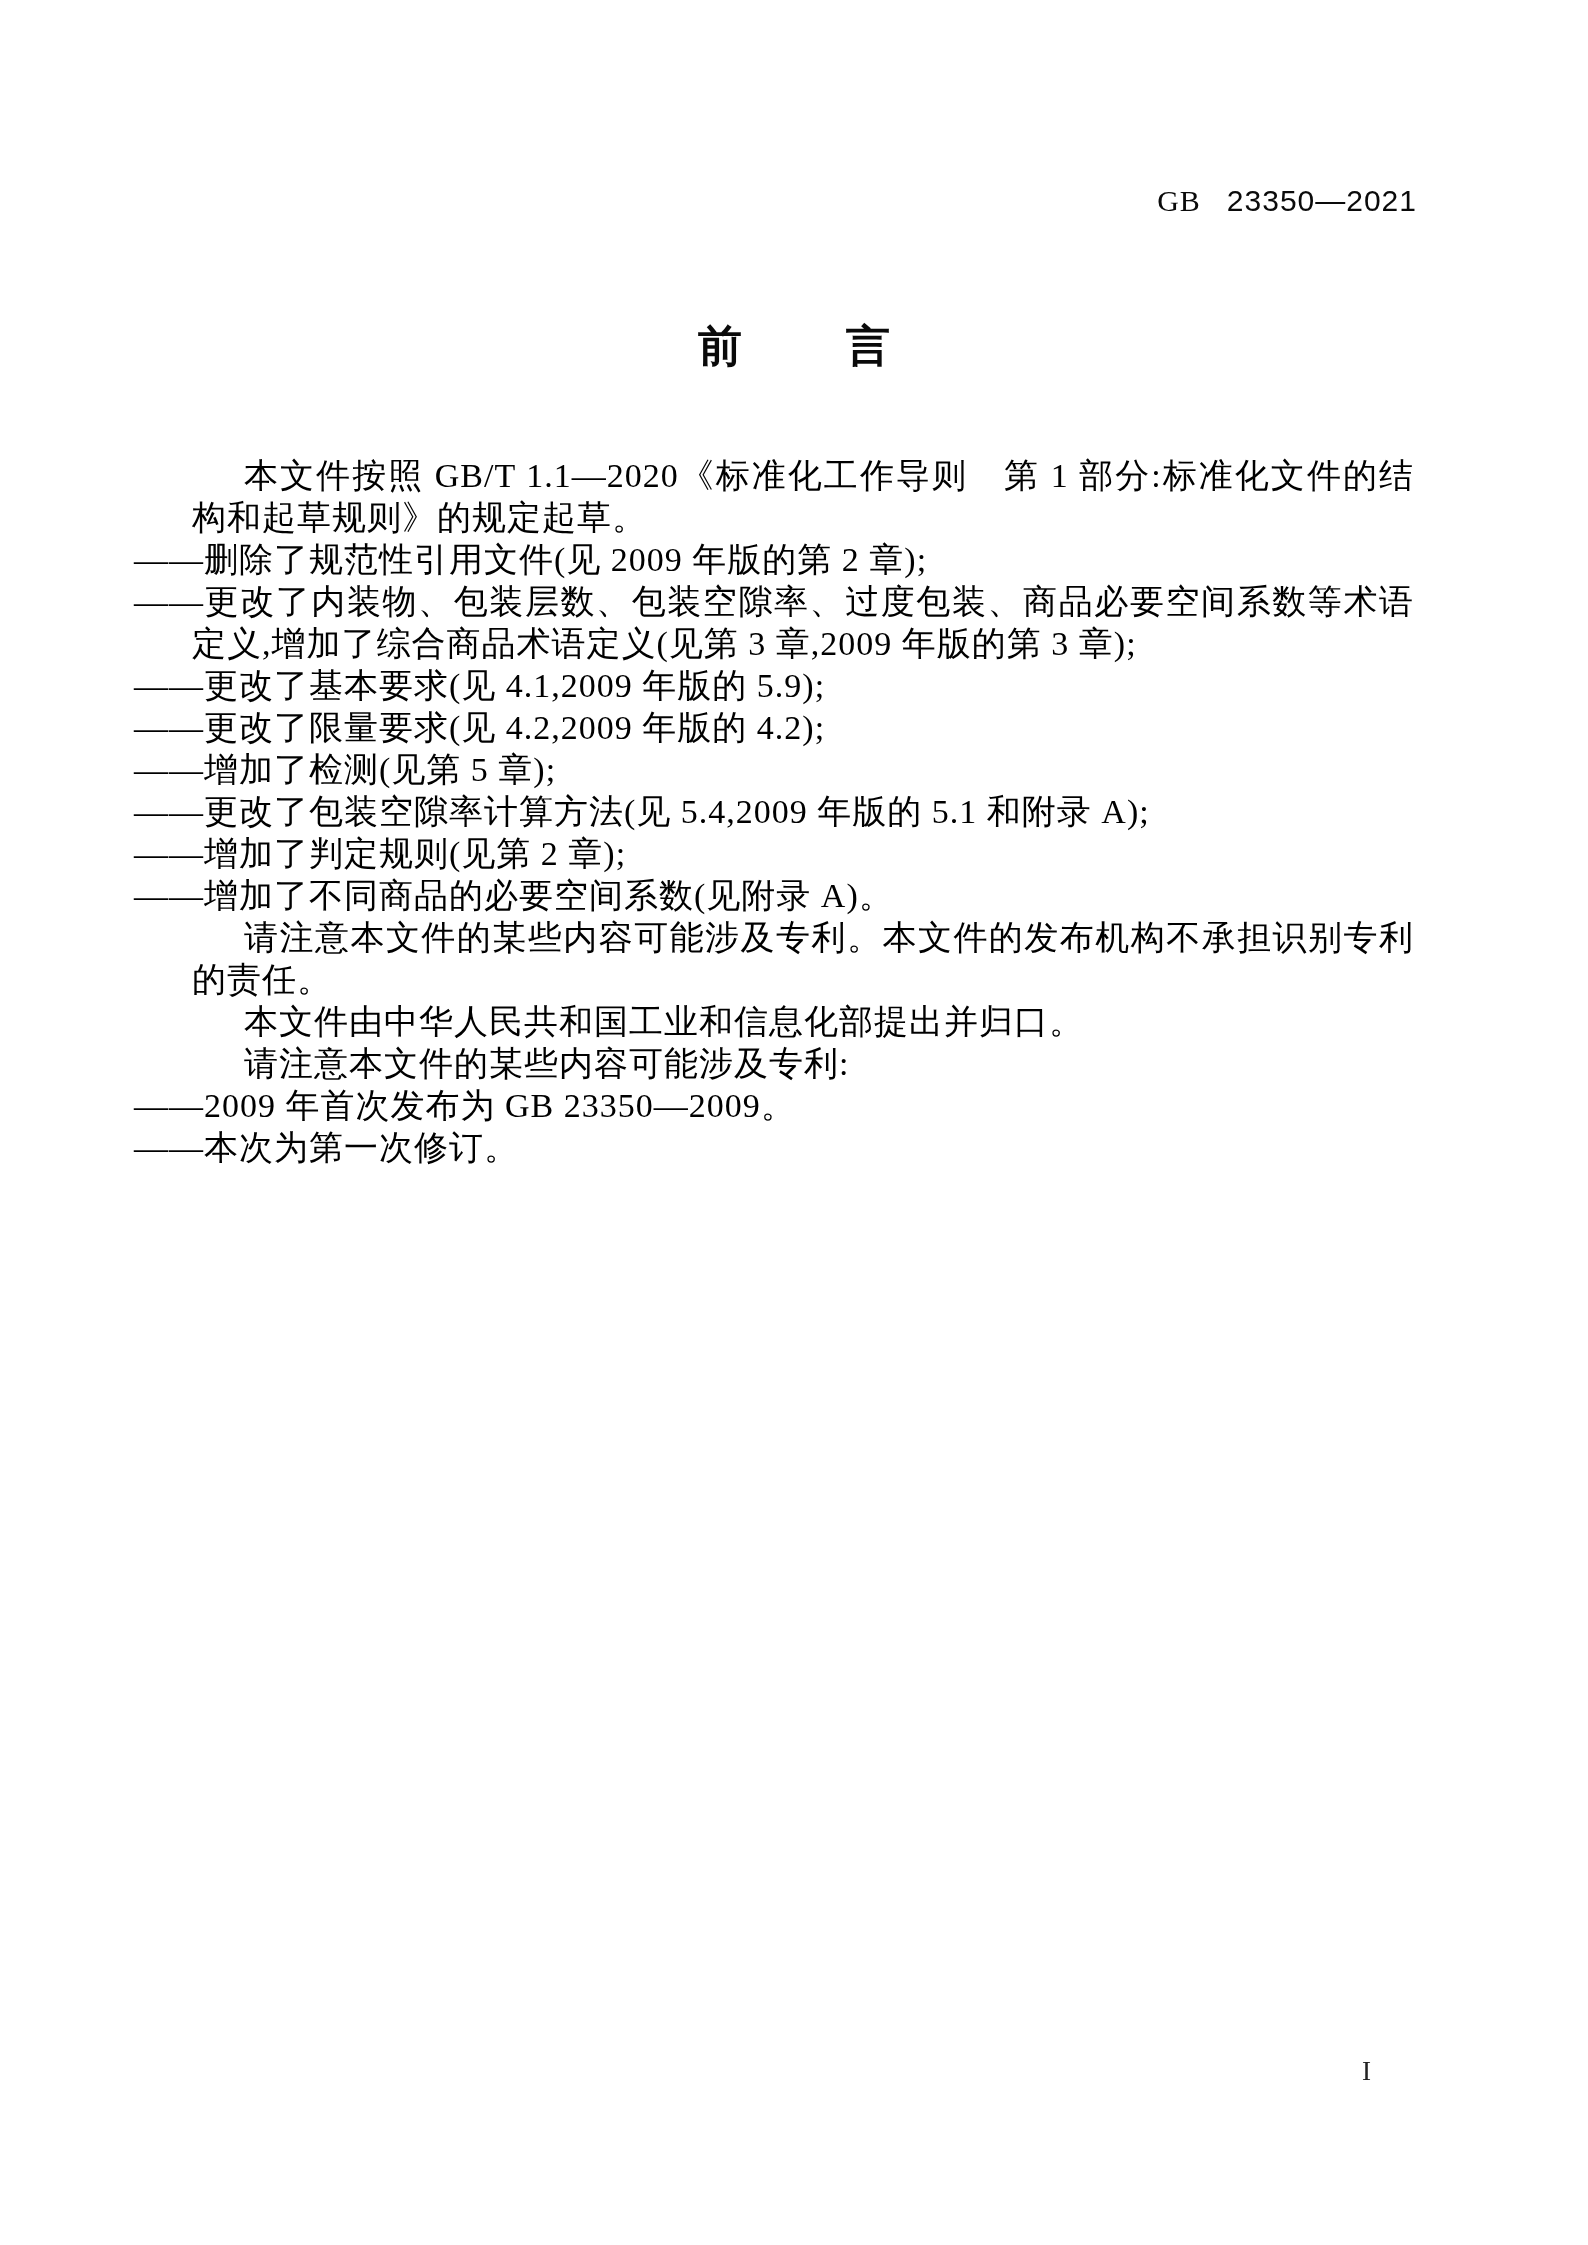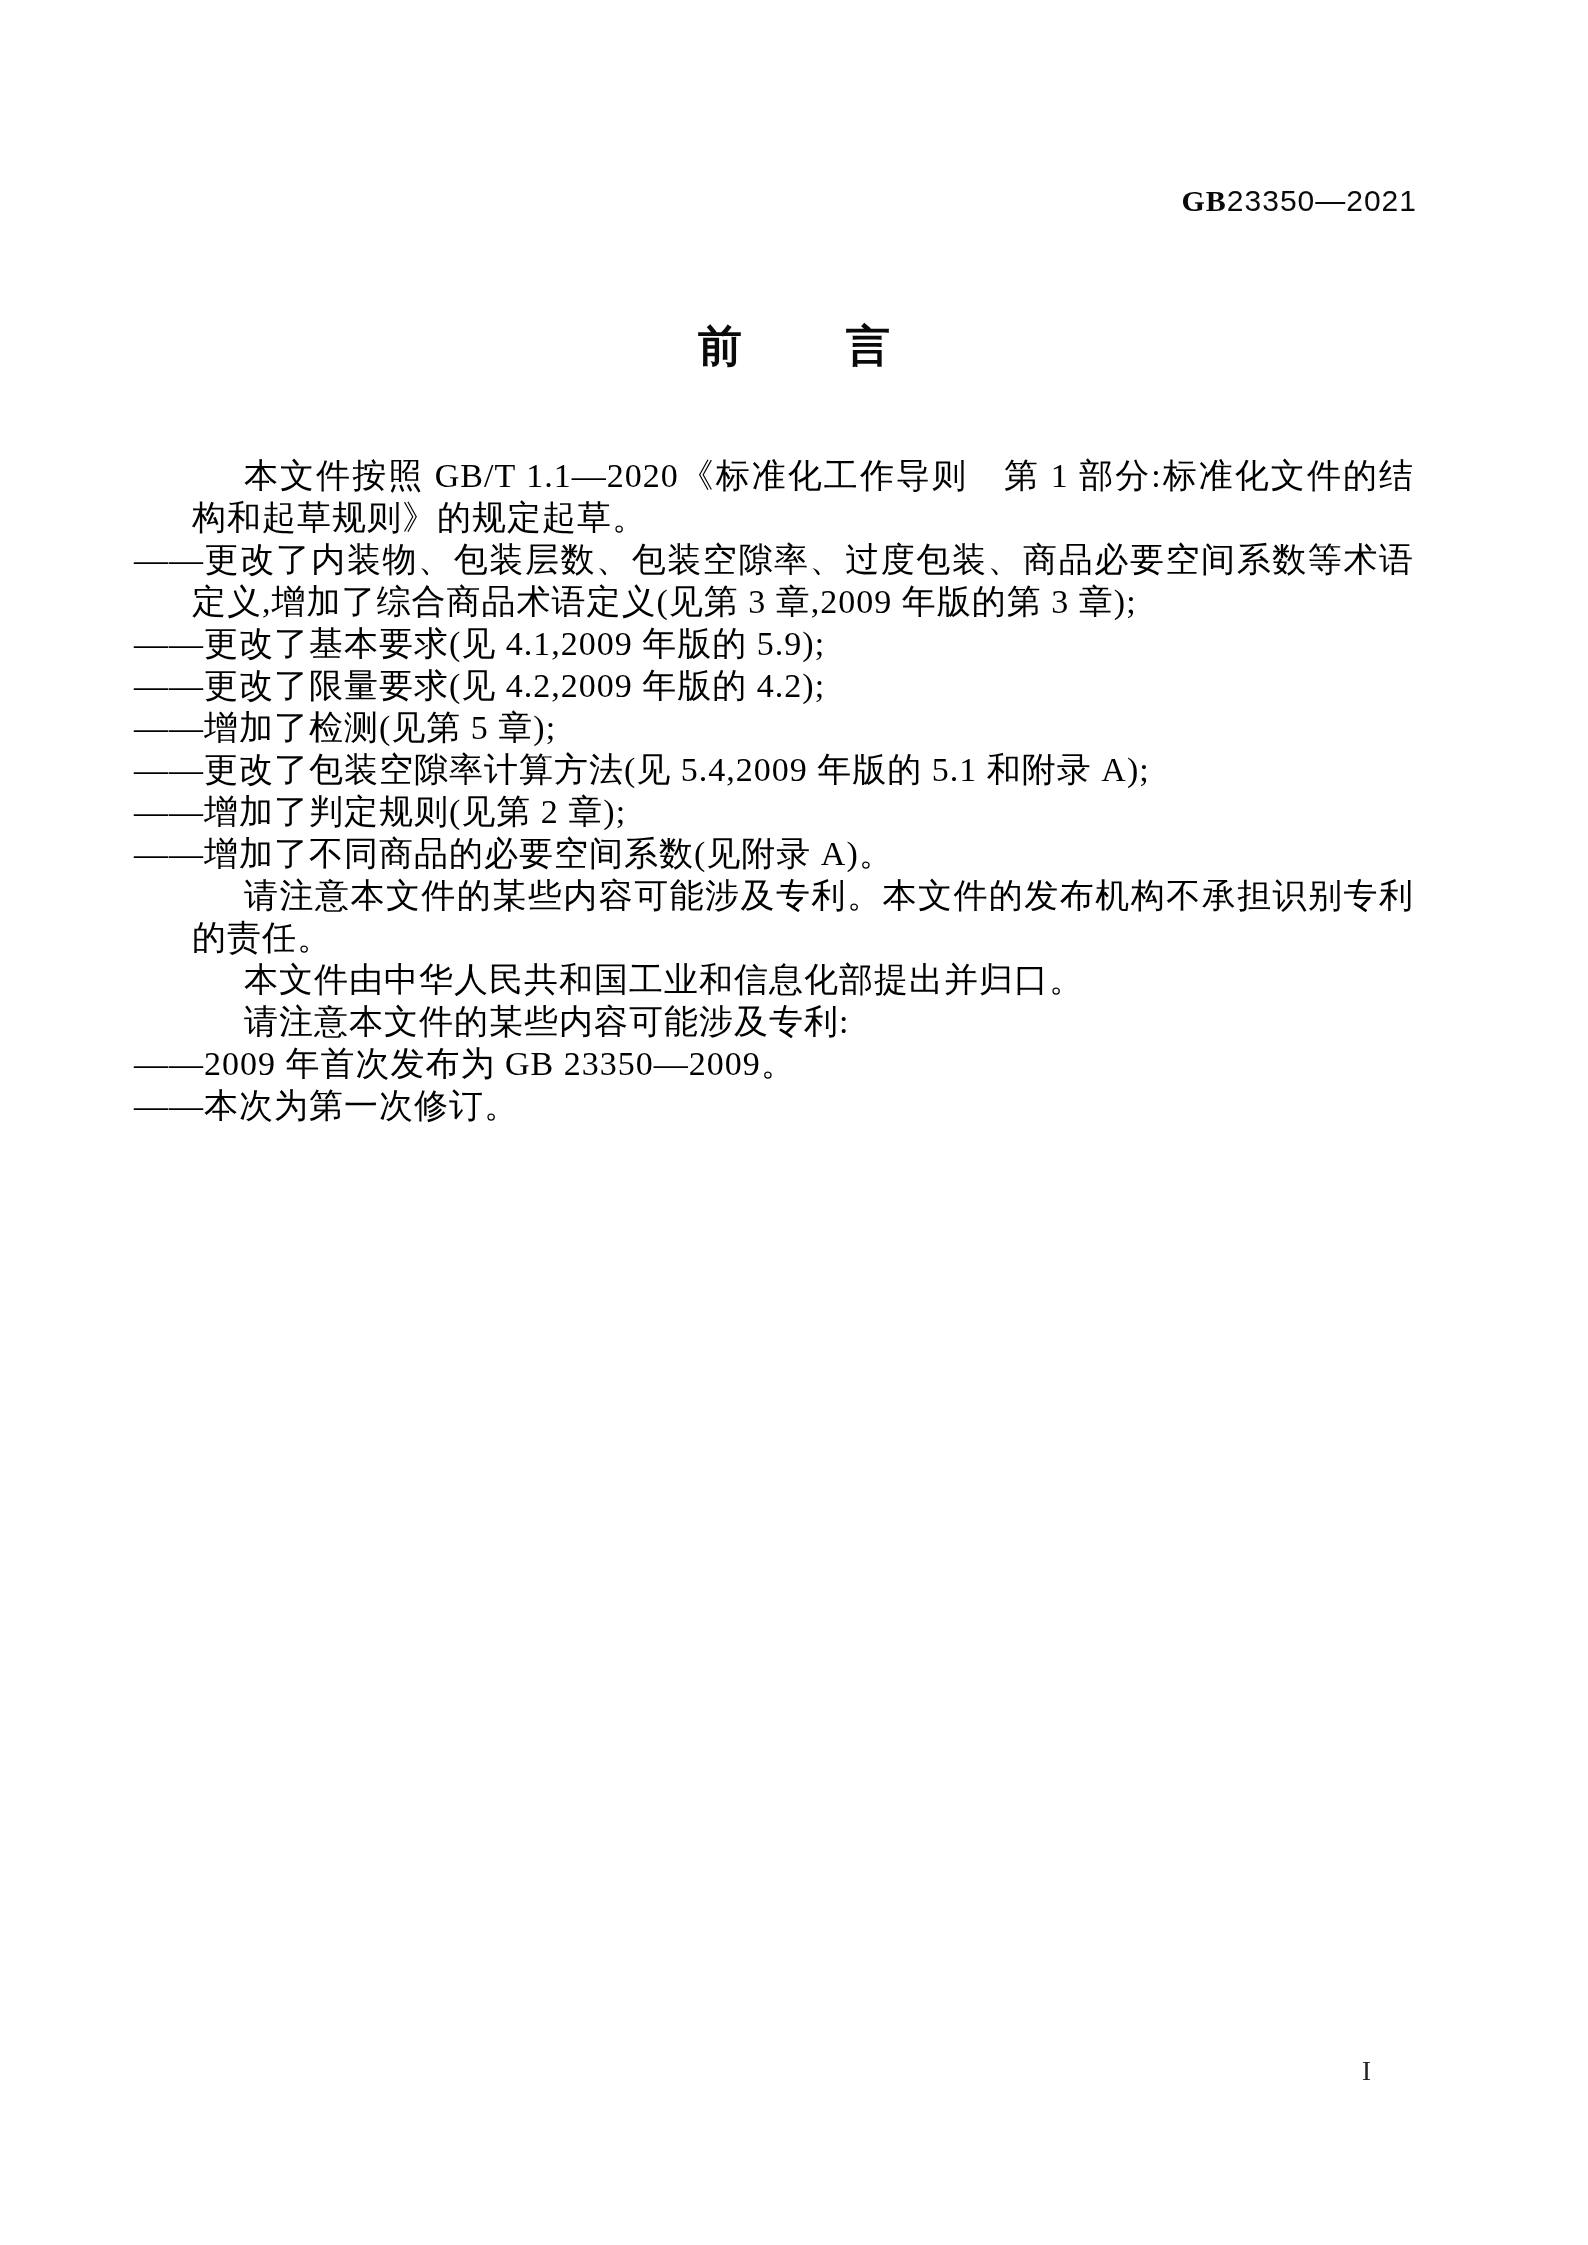--- a/index.html
+++ b/index.html
@@ -20,22 +20,22 @@
     position: absolute;
     top: 184px;
     right: 171px;
     font-size: 30px;
     letter-spacing: 1px;
     white-space: nowrap;
     color: #0a0a0a;
   }
   .doc-code .prefix {
     font-family: "Liberation Serif", "DejaVu Serif", serif;
-    font-weight: bold;
-    margin-right: 0;
+    font-weight: normal;
+    margin-right: 26px;
   }
   .doc-code .number {
     font-family: Liberation Sans, sans-serif;
     font-weight: 500;
   }
   .doc-title {
     position: absolute;
     top: 320px;
     left: 0;
     width: 100%;
@@ -88,20 +88,21 @@
     <span class="prefix">GB</span><span class="number">23350—2021</span>
   </div>
 
   <div class="doc-title">
     <span>前</span>
     <span>言</span>
   </div>
 
   <div class="content">
     <p class="para">本文件按照 GB/T 1.1—2020《标准化工作导则　第 1 部分:标准化文件的结构和起草规则》的规定起草。</p>
+    <p class="item">——删除了规范性引用文件(见 2009 年版的第 2 章);</p>
     <p class="item">——更改了内装物、包装层数、包装空隙率、过度包装、商品必要空间系数等术语定义,增加了综合商品术语定义(见第 3 章,2009 年版的第 3 章);</p>
     <p class="item">——更改了基本要求(见 4.1,2009 年版的 5.9);</p>
     <p class="item">——更改了限量要求(见 4.2,2009 年版的 4.2);</p>
     <p class="item">——增加了检测(见第 5 章);</p>
     <p class="item">——更改了包装空隙率计算方法(见 5.4,2009 年版的 5.1 和附录 A);</p>
     <p class="item">——增加了判定规则(见第 2 章);</p>
     <p class="item">——增加了不同商品的必要空间系数(见附录 A)。</p>
     <p class="para">请注意本文件的某些内容可能涉及专利。本文件的发布机构不承担识别专利的责任。</p>
     <p class="para">本文件由中华人民共和国工业和信息化部提出并归口。</p>
     <p class="para">请注意本文件的某些内容可能涉及专利:</p>

